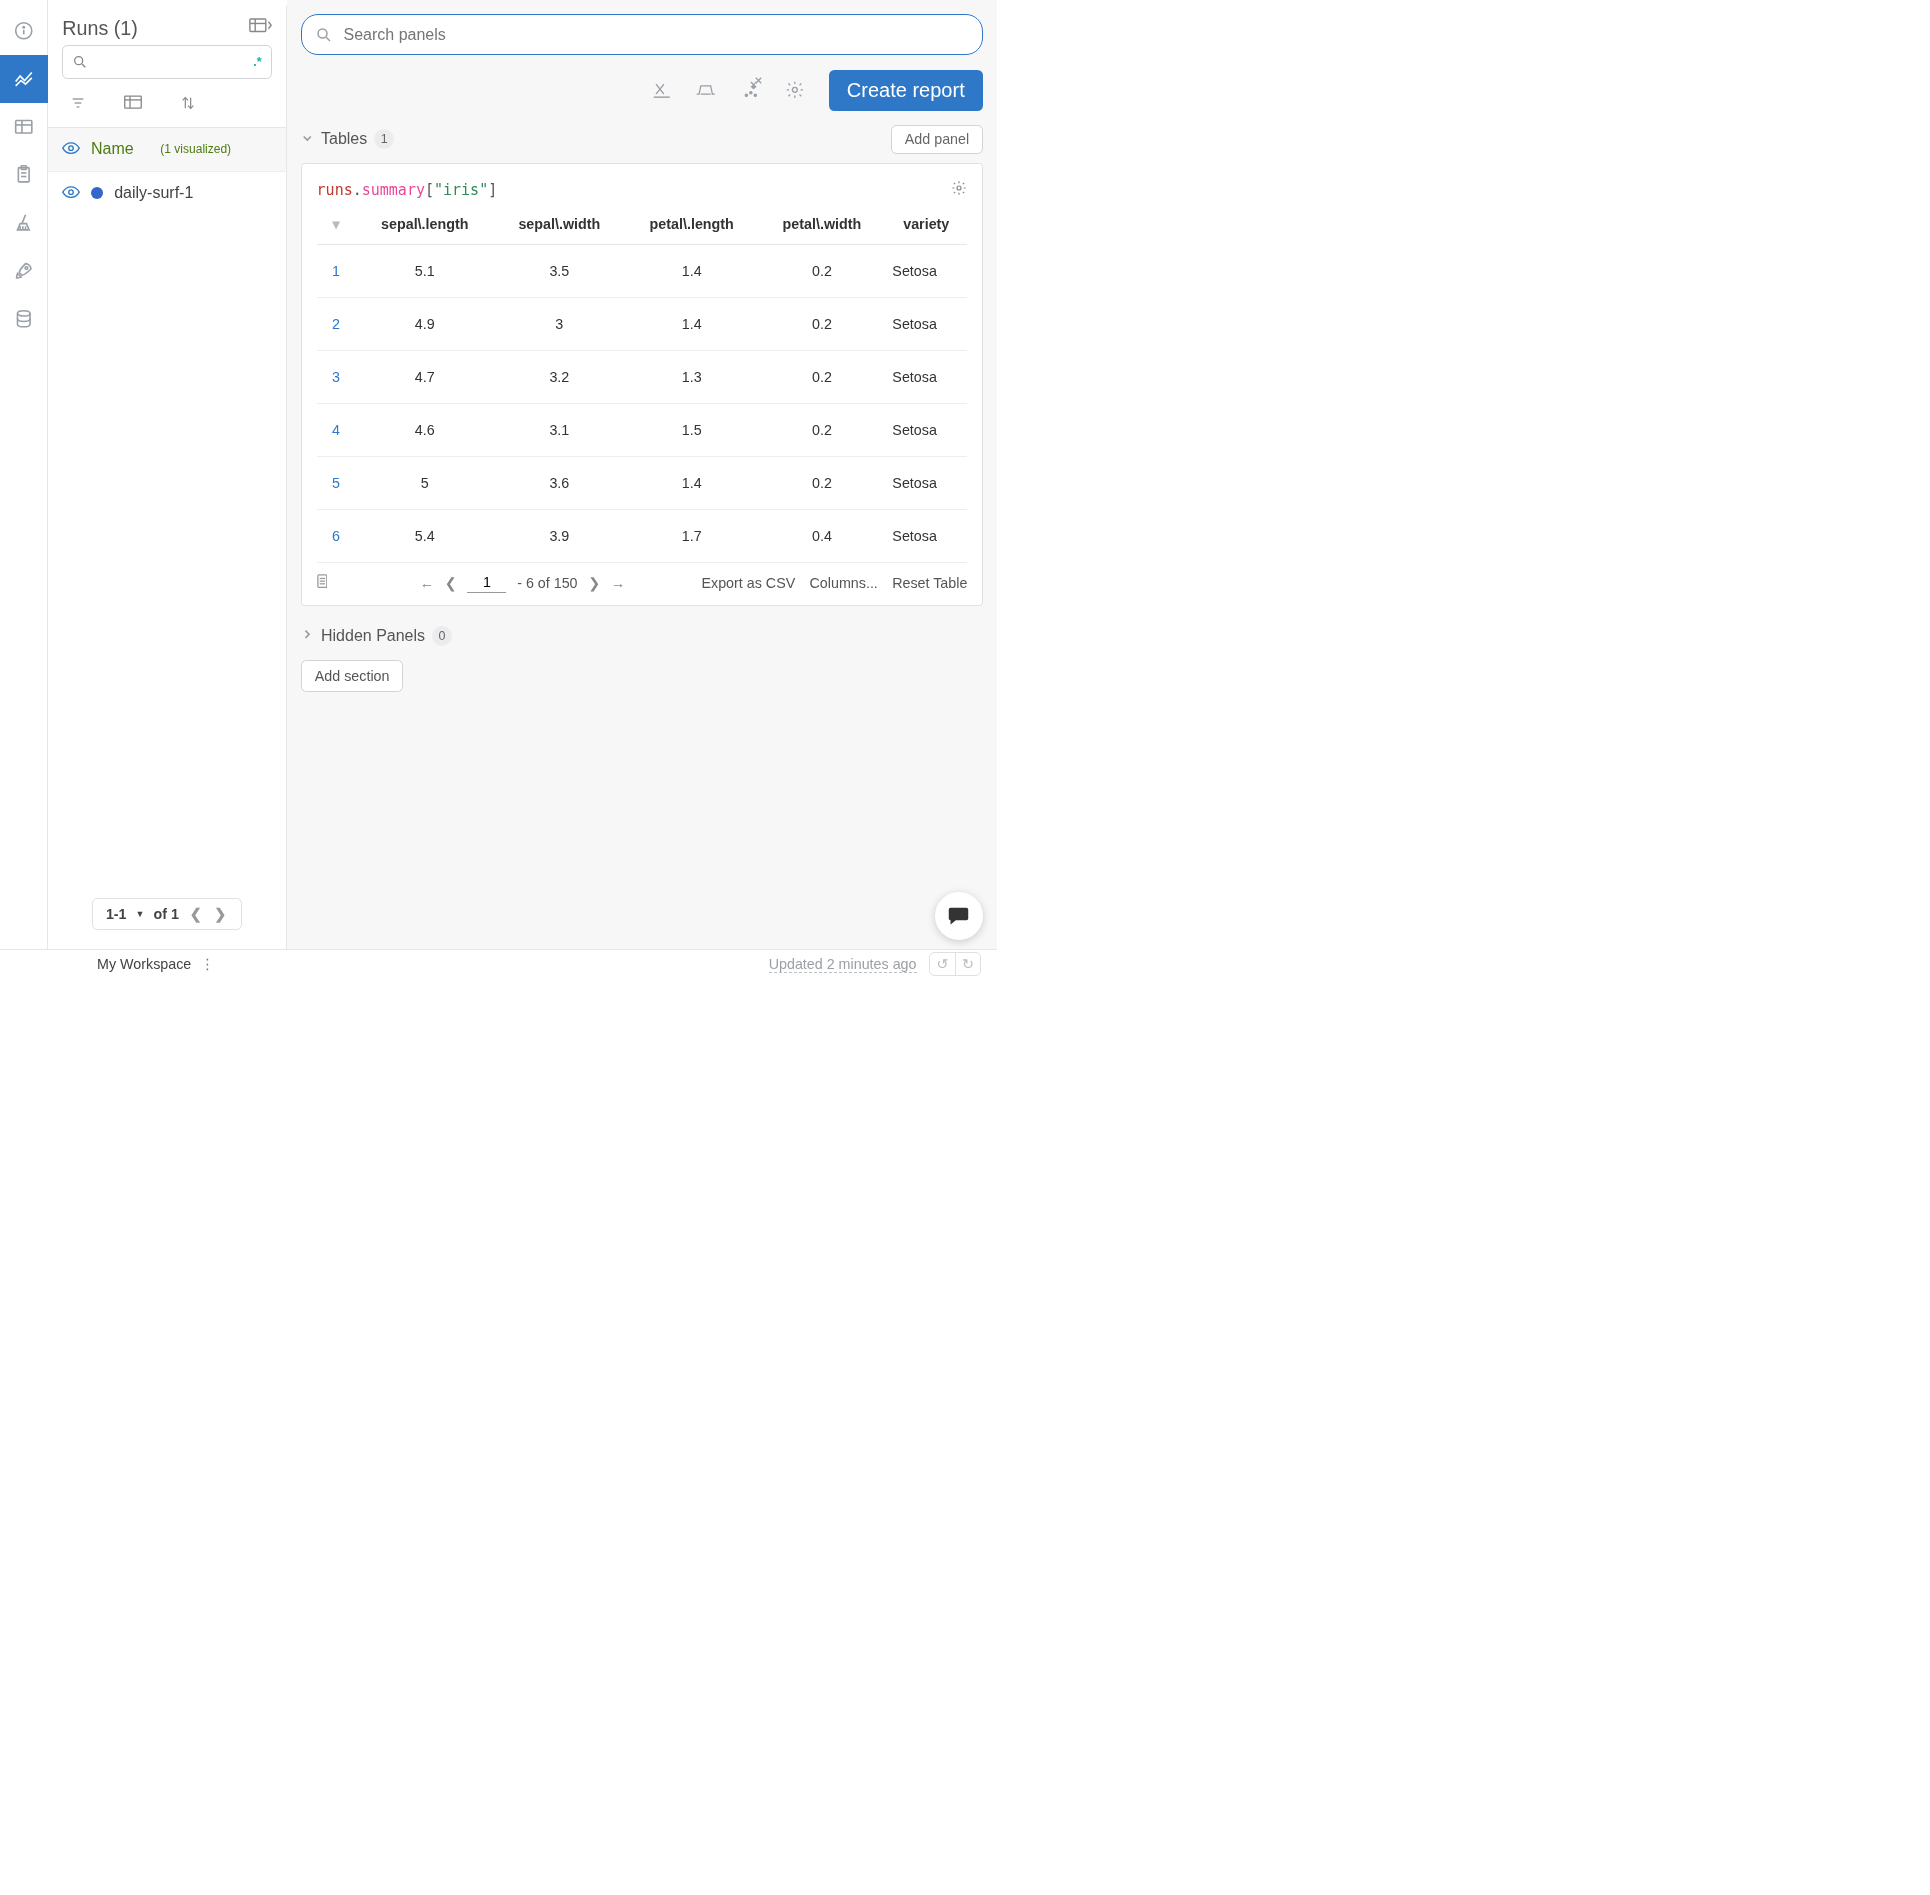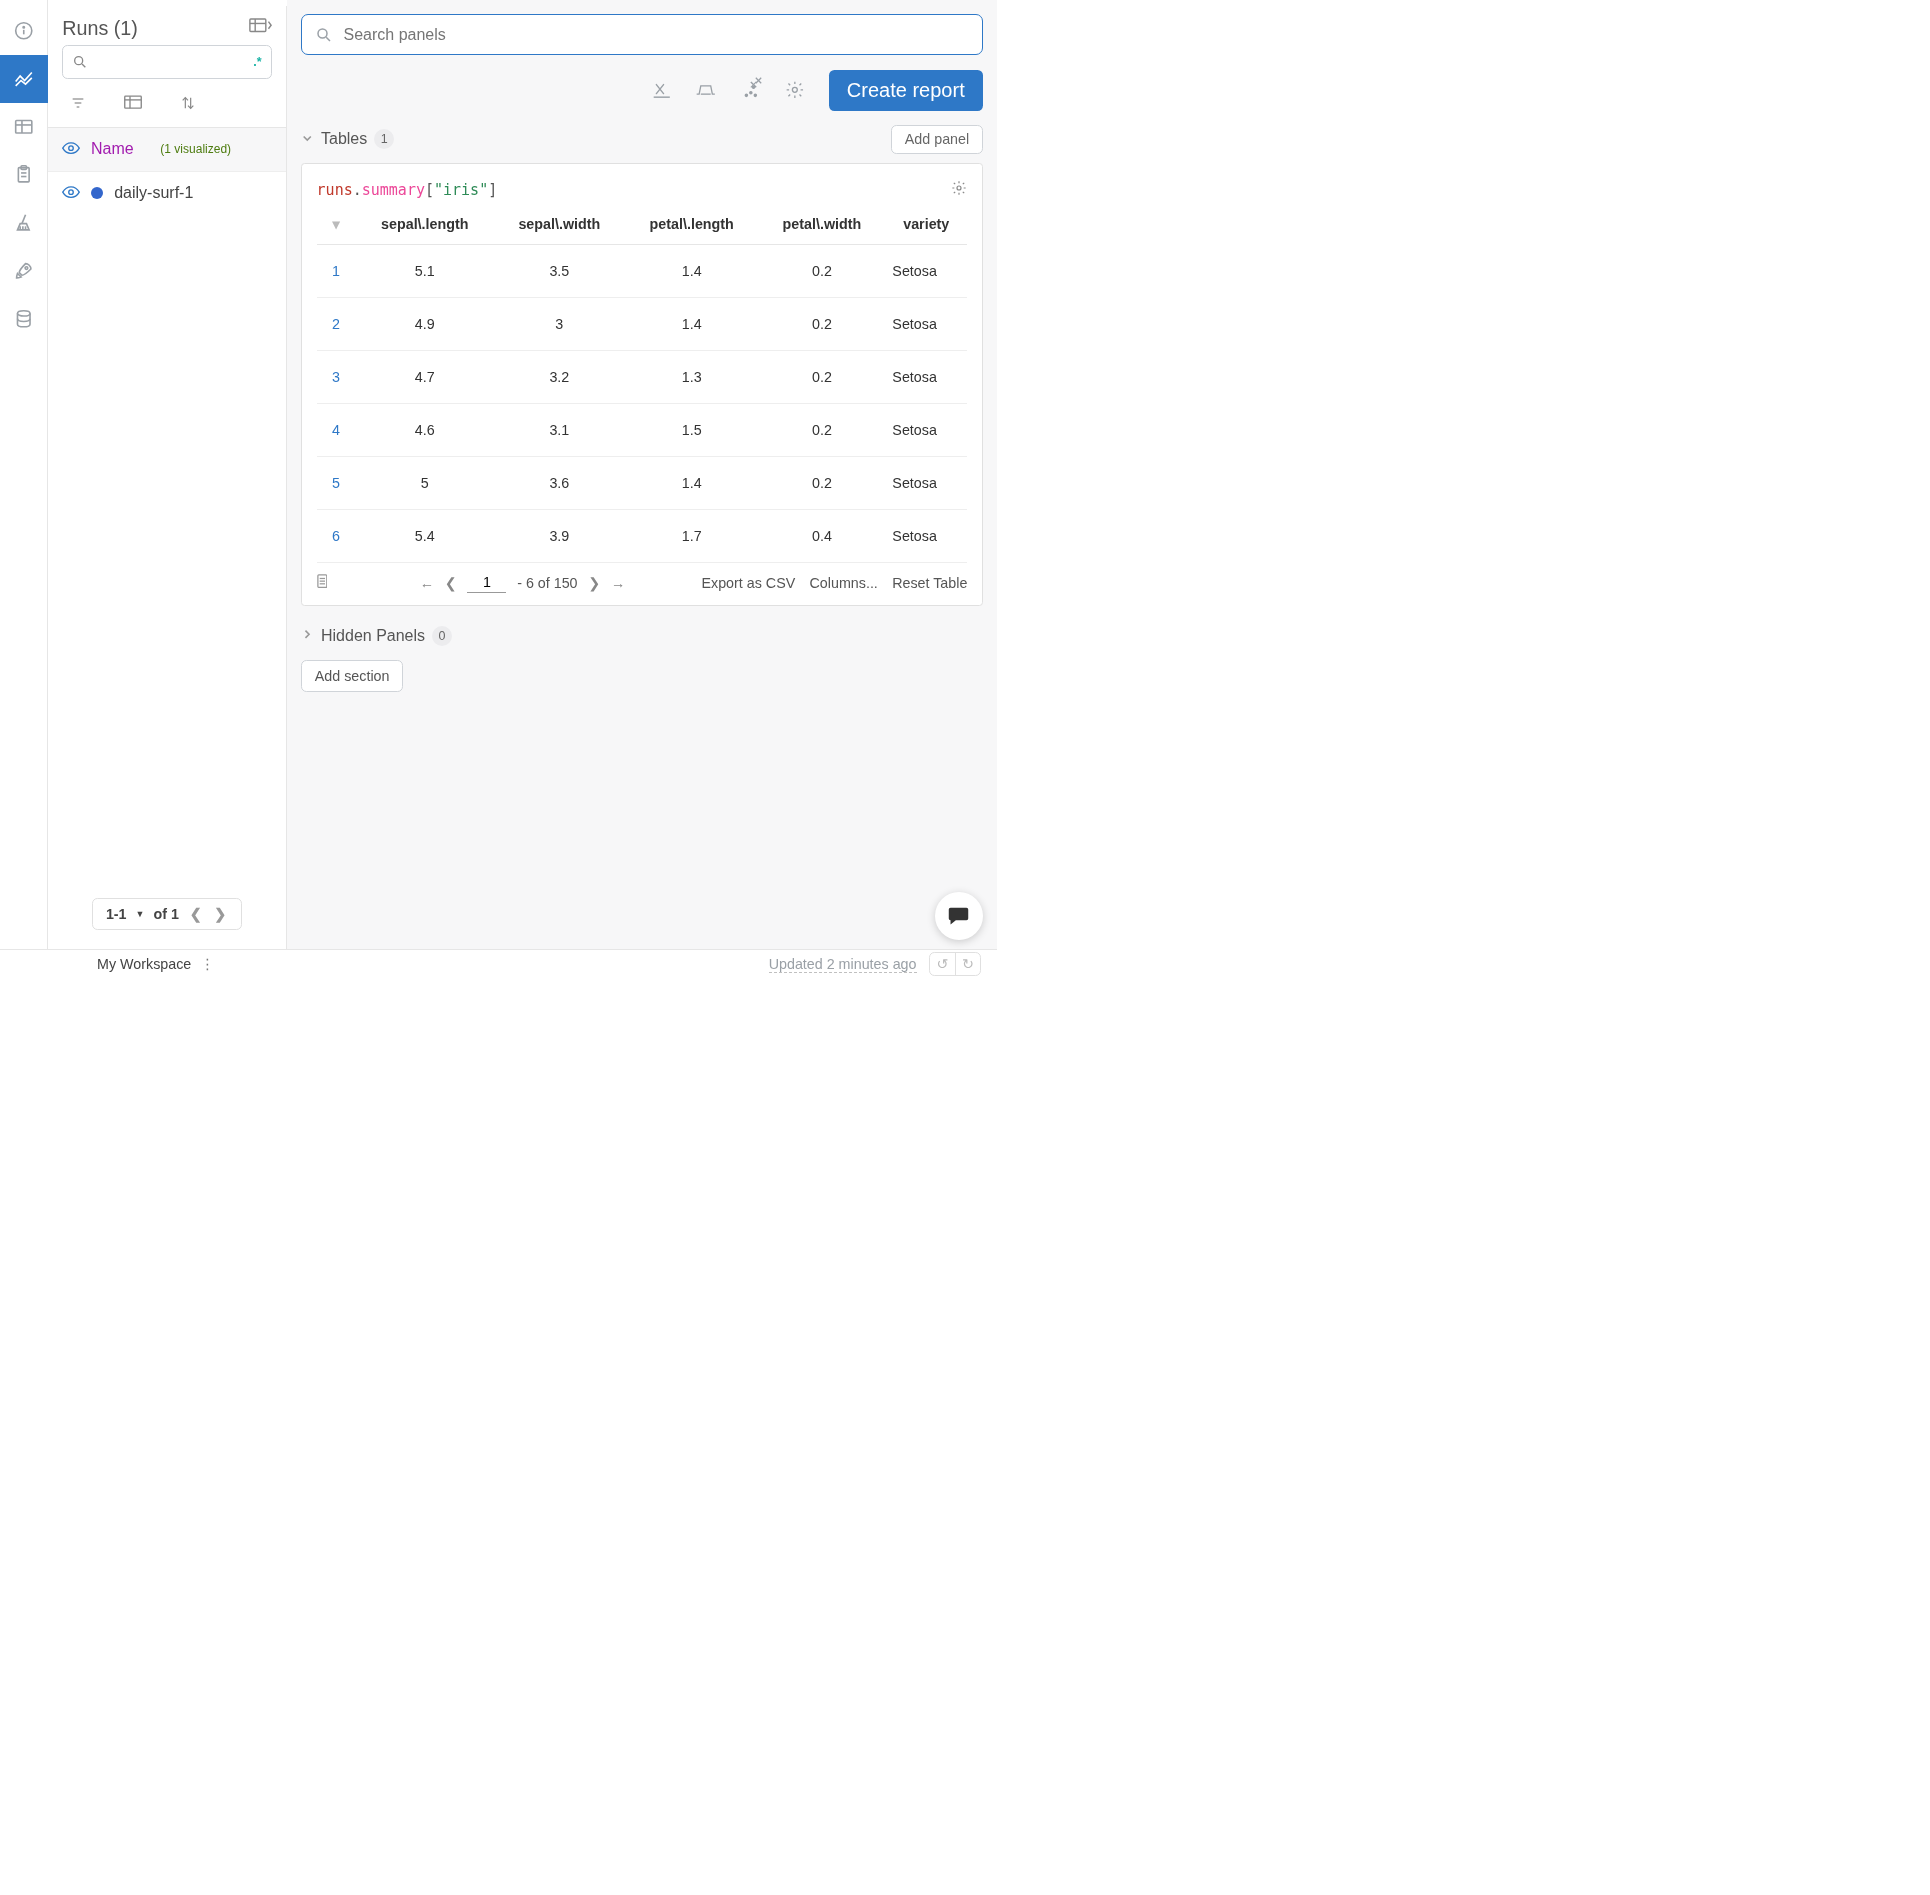--- a/index.html
+++ b/index.html
@@ -71,21 +71,21 @@
   }
   .runs-toolbar > div { cursor: pointer; }
 
   .name-row {
     display: flex; align-items: center; gap: 10.7px;
     padding: 12.5px 14.3px;
     background: #f7f7f8;
     border-bottom: 0.9px solid #eee;
   }
   .eye-icon { color: #2e78c7; }
-  .name-label { font-size: 16px; color: #a21caf; }
+  .name-label { font-size: 16px; color: #4d7c0f; }
   .name-vis { color: #4d7c0f; font-size: 12px; margin-left: 16px; }
 
   .run-row {
     display: flex; align-items: center; gap: 10.7px;
     padding: 12.5px 14.3px;
   }
   .run-dot { width: 12.5px; height: 12.5px; border-radius: 50%; background: #3366cc; }
   .run-name { font-size: 16px; color: #444; }
 
   .pager {
@@ -107,21 +107,21 @@
   .main {
     position: absolute;
     left: 287px; top: 0; right: 0; bottom: 29px;
     background: #f7f7f8;
     padding: 14.3px 14.3px 0 14.3px;
     overflow: auto;
   }
   .search-panels {
     width: 100%; height: 41px;
     border: 1.3px solid #2e78c7;
-    border-radius: 7px;
+    border-radius: 17px;
     background: #fff;
     display: flex; align-items: center; gap: 10.7px;
     padding: 0 12.5px;
     color: #9aa0a6;
     font-size: 16px;
   }
   .search-panels input {
     border: none; outline: none; flex: 1; font-size: 16px; color: #333;
   }
   .toolbar-row {

